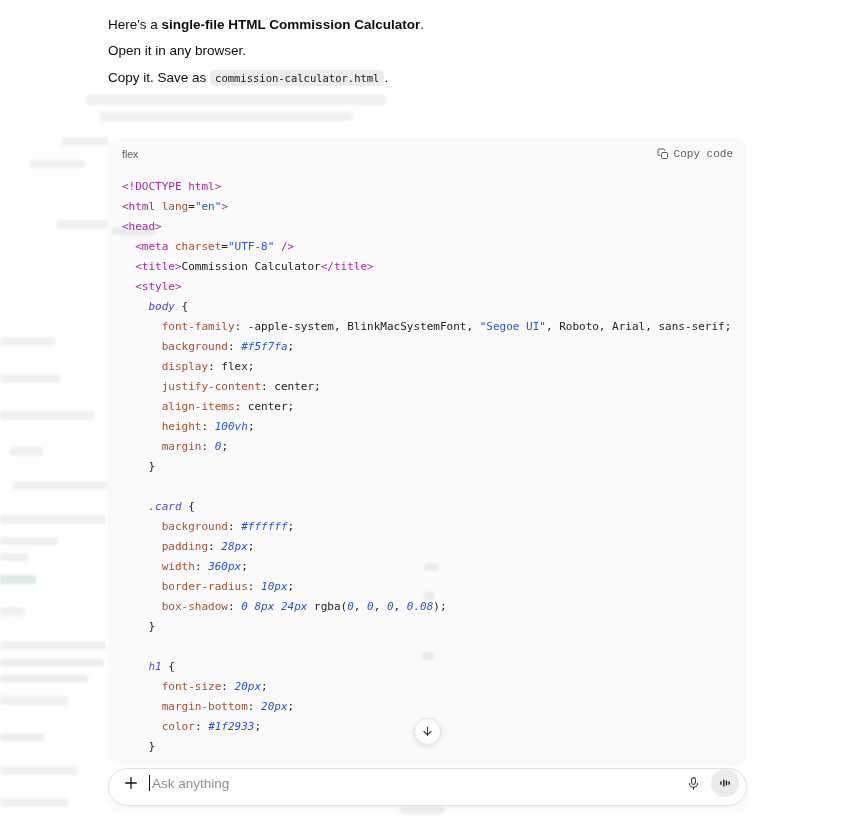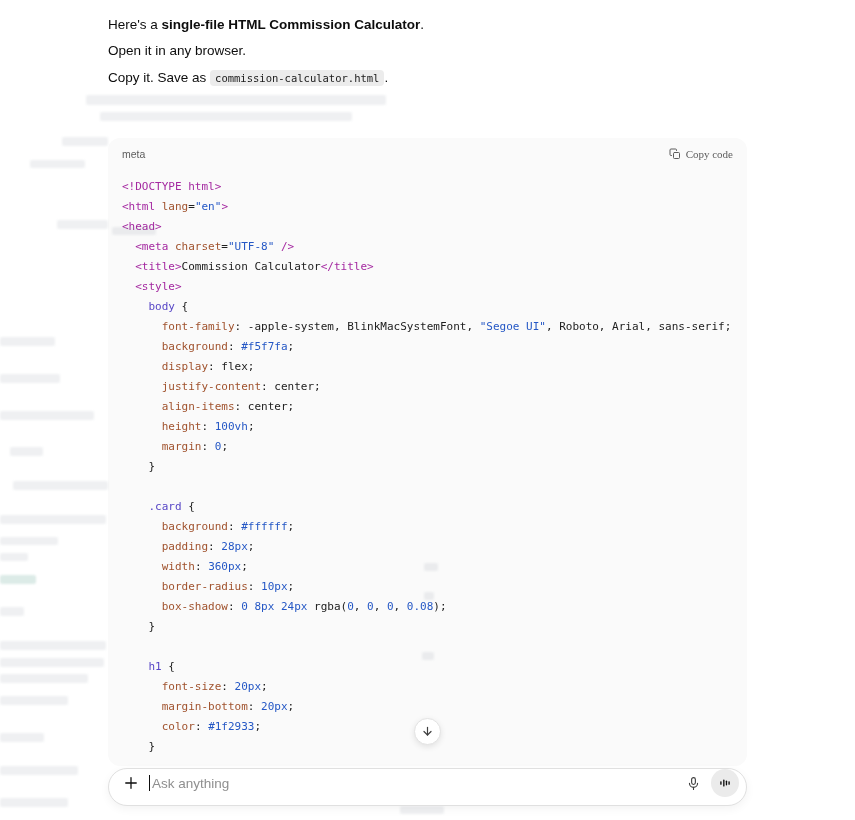--- a/index.html
+++ b/index.html
@@ -21,34 +21,34 @@
   }
   
   .code-block{
     position:absolute;left:108px;top:138px;width:639px;height:628px;
     background:#fafafa;border-radius:12px;z-index:1;box-sizing:border-box;
   }
   .code-header{display:flex;justify-content:space-between;align-items:center;padding:10px 14px 0 14px;}
   .lang{font-size:10.5px;color:#5d5d5d;}
   .copy-btn{
     display:flex;align-items:center;gap:5px;font-size:11px;color:#5d5d5d;
-    background:none;border:none;padding:0;cursor:pointer;font-family:Liberation Serif, serif;
+    background:none;border:none;padding:0;cursor:pointer;font-family:Liberation Mono, monospace;
   }
   pre.code{
     margin:17px 0 0 0;padding:0 14px;
     font-family:"DejaVu Sans Mono","Liberation Mono",monospace;font-size:11px;
   }
   .code-line{height:20px;line-height:20px;white-space:pre;}
   .tok-d{color:#202020;}
   .tok-t{color:#a428a0;}
   .tok-a{color:#a0522d;}
   .tok-p{color:#a0522d;}
   .tok-s{color:#2457c5;}
-  .tok-n{color:#2457c5;}
-  .tok-sel{color:#5746c6;}
+  .tok-n{color:#2457c5;font-style:italic;}
+  .tok-sel{color:#5746c6;font-style:italic;}
   
   .scroll-down{
     position:absolute;left:414px;top:718px;width:27px;height:27px;border-radius:50%;
     background:#ffffff;border:1px solid #e3e3e3;box-shadow:0 2px 6px rgba(0,0,0,0.10);
     display:flex;align-items:center;justify-content:center;z-index:6;cursor:pointer;padding:0;box-sizing:border-box;
   }
   
   .composer{
     position:absolute;left:108px;top:768px;width:639px;height:38px;box-sizing:border-box;
     background:#ffffff;border:1px solid #e0e0e0;border-radius:20px;
@@ -104,21 +104,21 @@
 <div class="message-text">
   <div id="paragraphs">
       <p><span>Here's a </span><span class="b">single-file HTML Commission Calculator</span><span>.</span></p>
       <p><span>Open it in any browser.</span></p>
       <p><span>Copy it. Save as </span><code class="inline">commission-calculator.html</code><span>.</span></p>
     </div>
 </div>
 
 <div class="code-block">
   <div class="code-header">
-    <span class="lang">meta</span>
+    <span class="lang">flex</span>
     <button class="copy-btn">
       <span style="display:flex;">
         <svg width="12" height="12" viewBox="0 0 24 24" fill="none" stroke="#5d5d5d" stroke-width="2" stroke-linecap="round" stroke-linejoin="round">
             <rect x="9" y="9" width="12" height="12" rx="2"></rect>
             <path d="M5 15H4a2 2 0 0 1-2-2V4a2 2 0 0 1 2-2h9a2 2 0 0 1 2 2v1"></path>
           </svg>
       </span>
       <span>Copy code</span>
     </button>
   </div>

